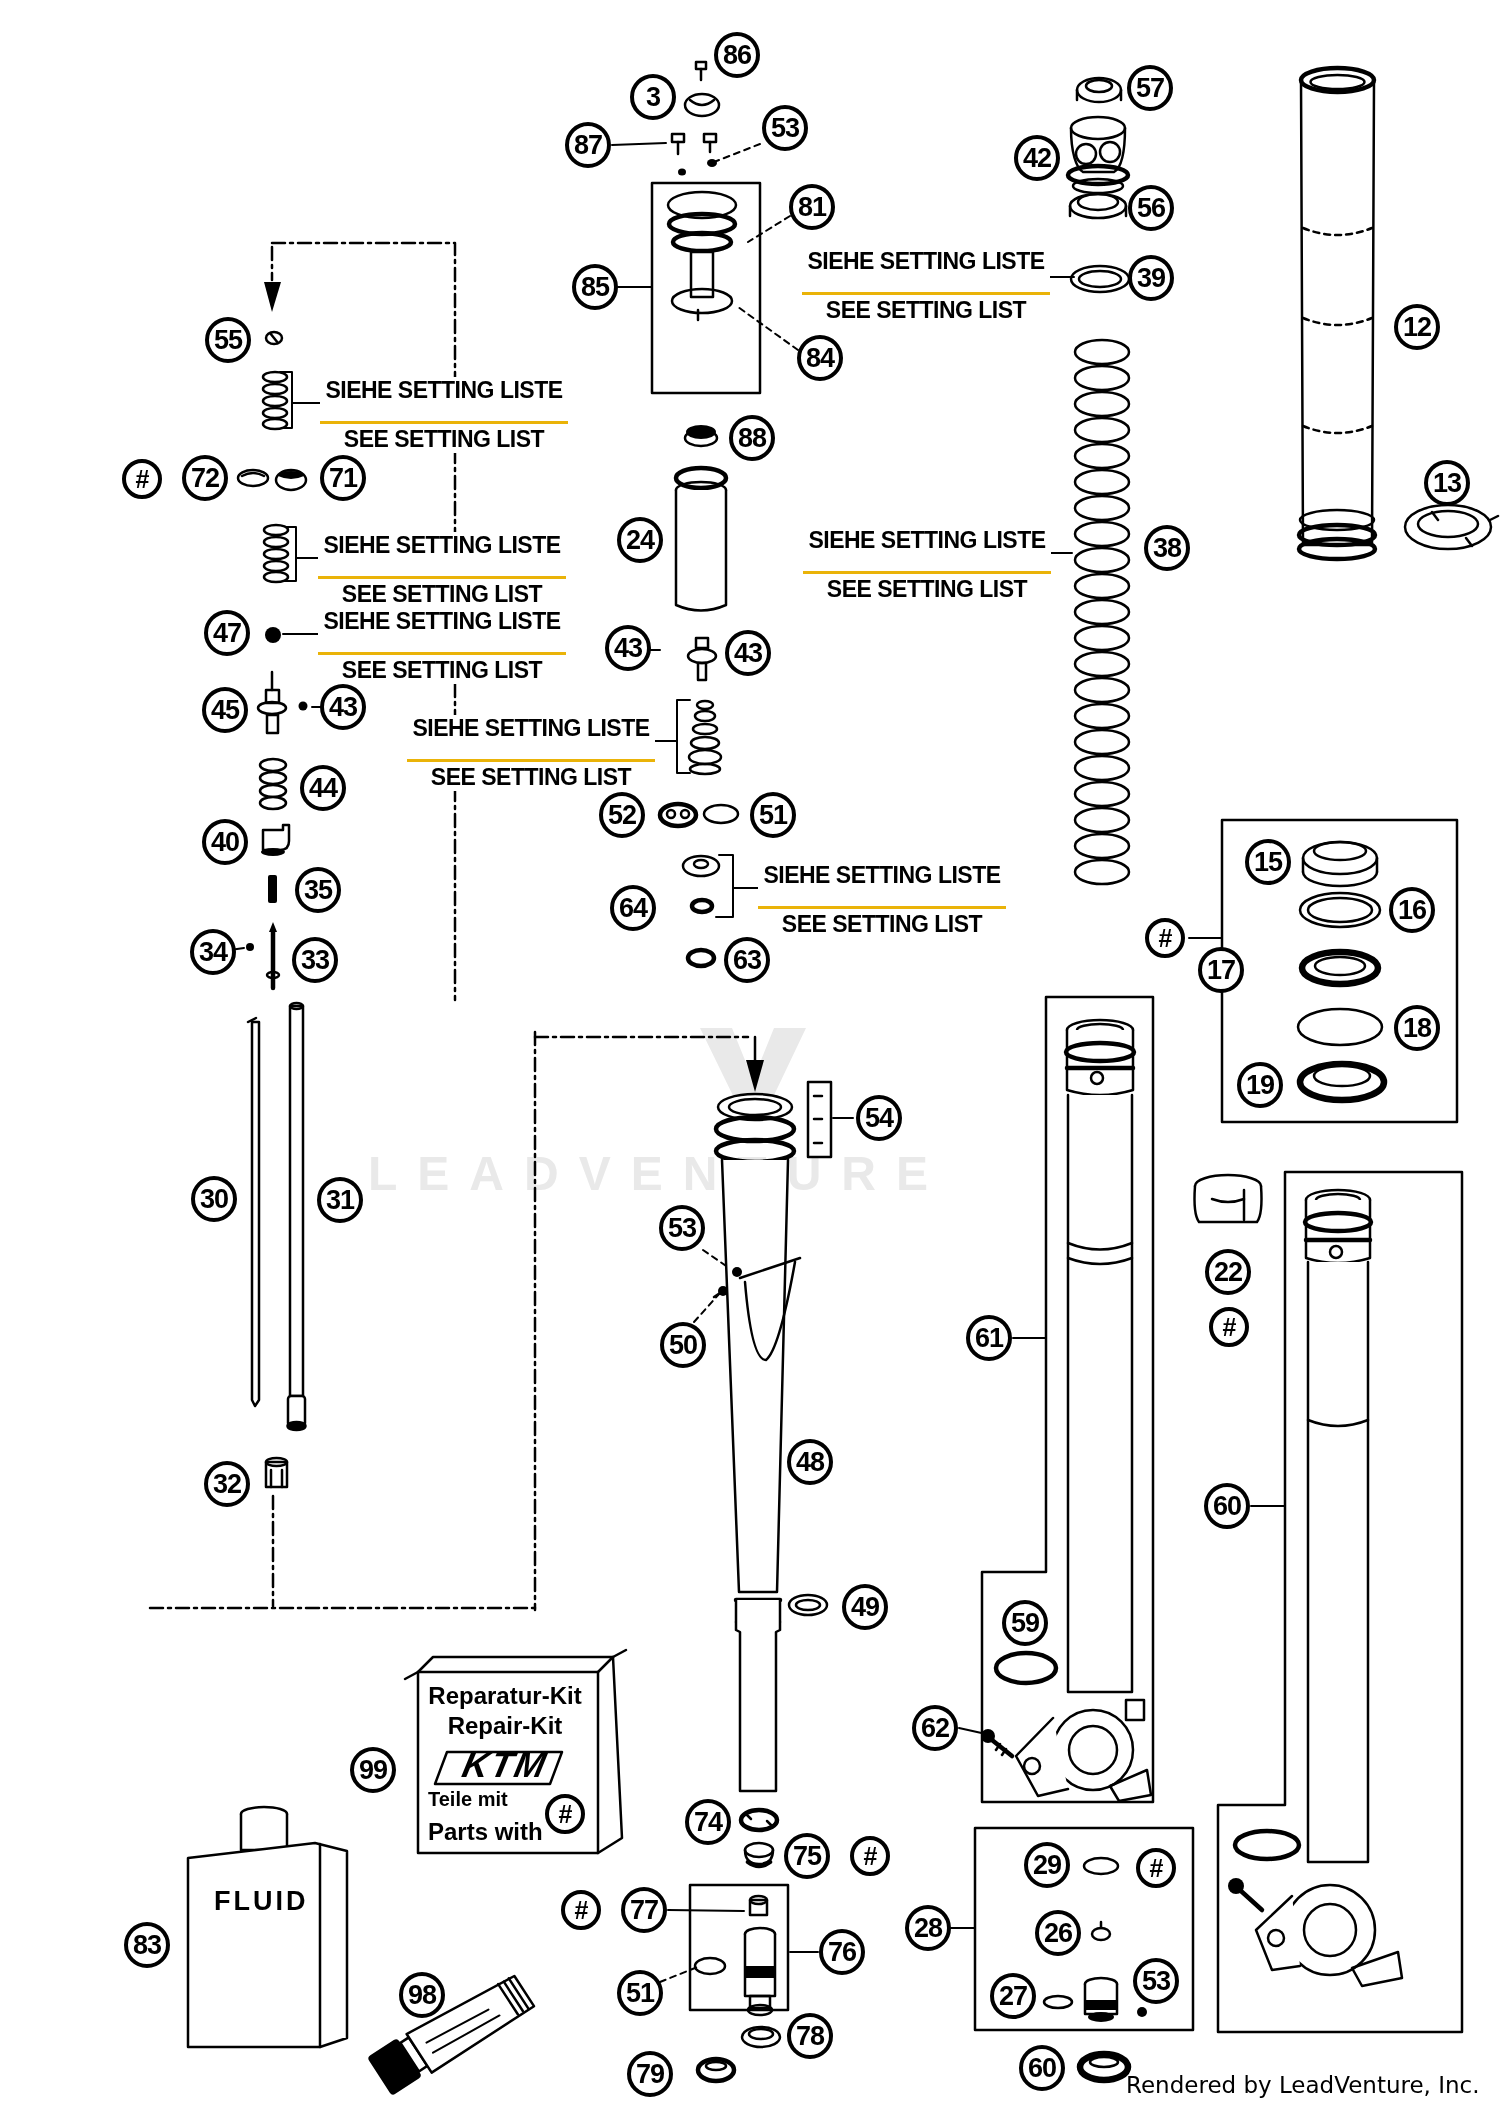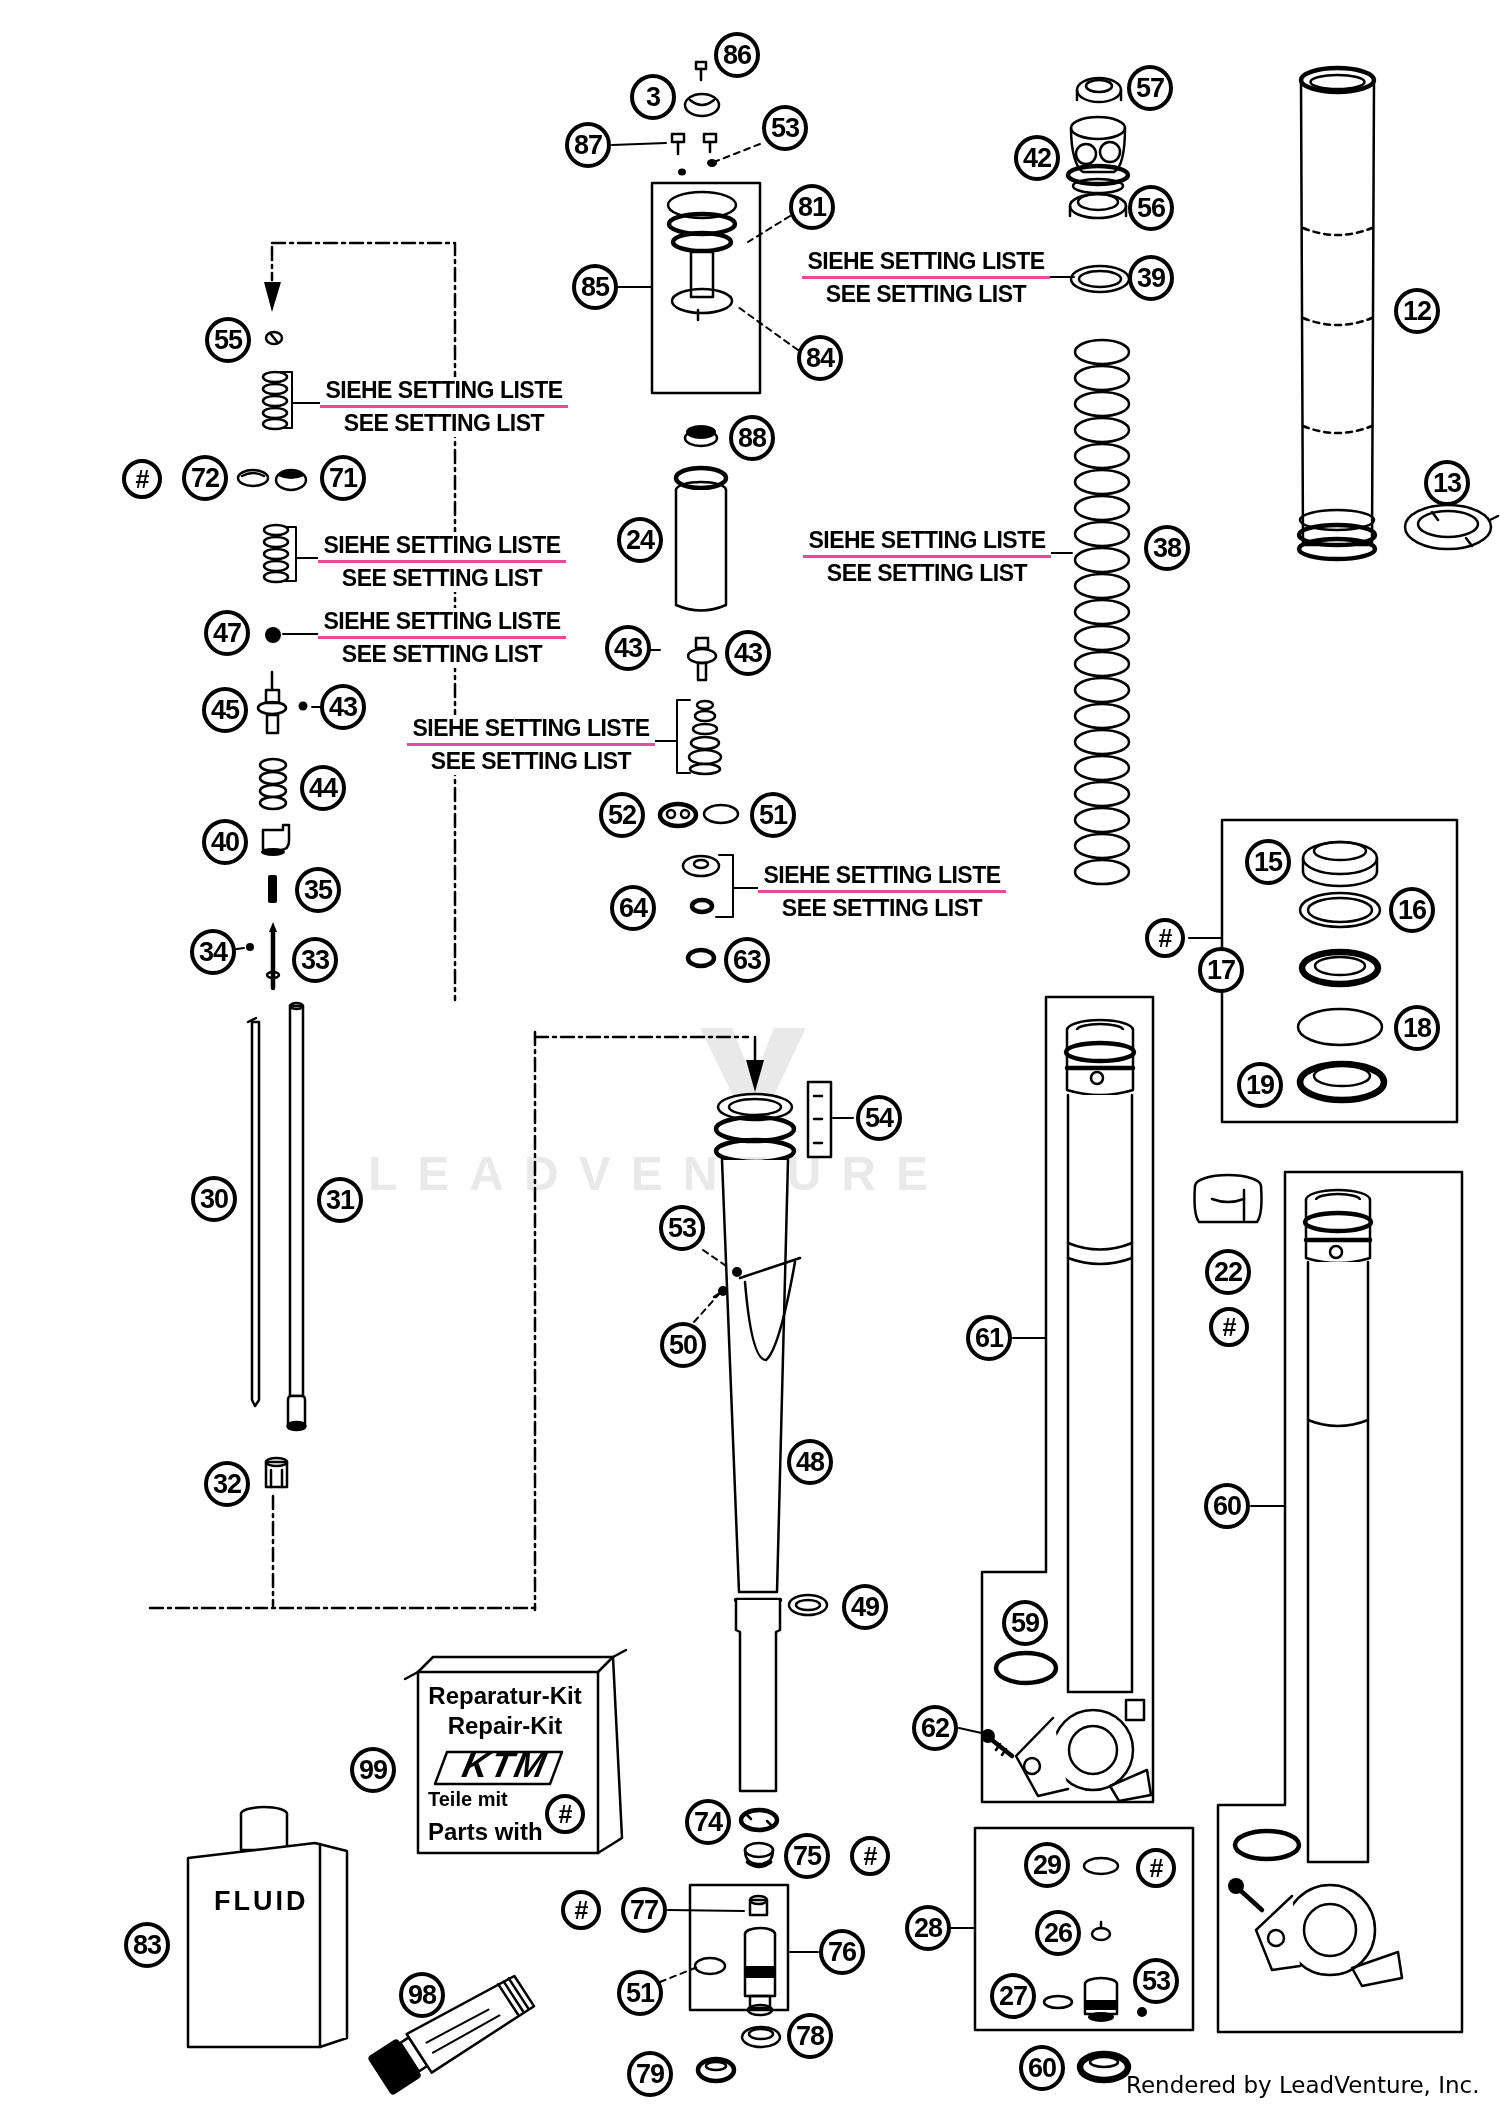--- a/index.html
+++ b/index.html
@@ -15,21 +15,21 @@
   svg .ds{stroke-dasharray:6 5;}
   svg .gw{fill:#e9e9e9;stroke:none;}
   
   .co{position:absolute;width:46px;height:46px;border:4px solid #000;border-radius:50%;
       background:#fff;display:flex;align-items:center;justify-content:center;
       font-weight:bold;font-size:27px;letter-spacing:-1px;color:#000;box-sizing:border-box;z-index:30;}
   .co.hash{width:40px;height:40px;font-size:25px;}
   
   .setlbl{position:absolute;width:248px;text-align:center;font-weight:bold;font-size:23px;
           letter-spacing:-0.5px;line-height:1.18;color:#000;background:#fff;z-index:20;}
-  .setlbl .l1{display:block;border-bottom:3px solid #ec4899;padding-bottom:1px;}
+  .setlbl .l1{display:block;border-bottom:3px solid #eab308;padding-bottom:17px;}
   .setlbl .l2{display:block;padding-top:2px;}
   
   .wm{position:absolute;left:368px;top:1146px;font-size:48px;font-weight:bold;
       letter-spacing:20px;color:#e9e9e9;z-index:1;}
   
   .rk{position:absolute;z-index:25;text-align:center;font-weight:bold;color:#000;}
   .rk1{left:420px;top:1682px;width:170px;font-size:24px;}
   .rk2{left:420px;top:1712px;width:170px;font-size:24px;}
   .rkbrand{left:430px;top:1744px;width:150px;font-size:36px;font-style:italic;
            transform:skewX(-12deg);letter-spacing:2px;}
@@ -455,21 +455,21 @@
       <div class="co" style="left: 572px; top: 264px;">85</div>
       <div class="co" style="left: 797px; top: 335px;">84</div>
       <div class="co" style="left: 729px; top: 415px;">88</div>
       <div class="co" style="left: 617px; top: 517px;">24</div>
       <div class="co" style="left: 605px; top: 625px;">43</div>
       <div class="co" style="left: 725px; top: 630px;">43</div>
       <div class="co" style="left: 1127px; top: 65px;">57</div>
       <div class="co" style="left: 1014px; top: 135px;">42</div>
       <div class="co" style="left: 1128px; top: 185px;">56</div>
       <div class="co" style="left: 1128px; top: 255px;">39</div>
-      <div class="co" style="left: 1394px; top: 288px;">12</div>
+      <div class="co" style="left: 1394px; top: 304px;">12</div>
       <div class="co" style="left: 1424px; top: 460px;">13</div>
       <div class="co" style="left: 1144px; top: 525px;">38</div>
       <div class="co" style="left: 205px; top: 317px; text-align: center;">55</div>
       <div class="co hash" style="left: 122px; top: 459px;">#</div>
       <div class="co" style="left: 182px; top: 455px;">72</div>
       <div class="co" style="left: 320px; top: 455px;">71</div>
       <div class="co" style="left: 204px; top: 610px;">47</div>
       <div class="co" style="left: 202px; top: 687px;">45</div>
       <div class="co" style="left: 320px; top: 684px;">43</div>
       <div class="co" style="left: 300px; top: 765px;">44</div>

